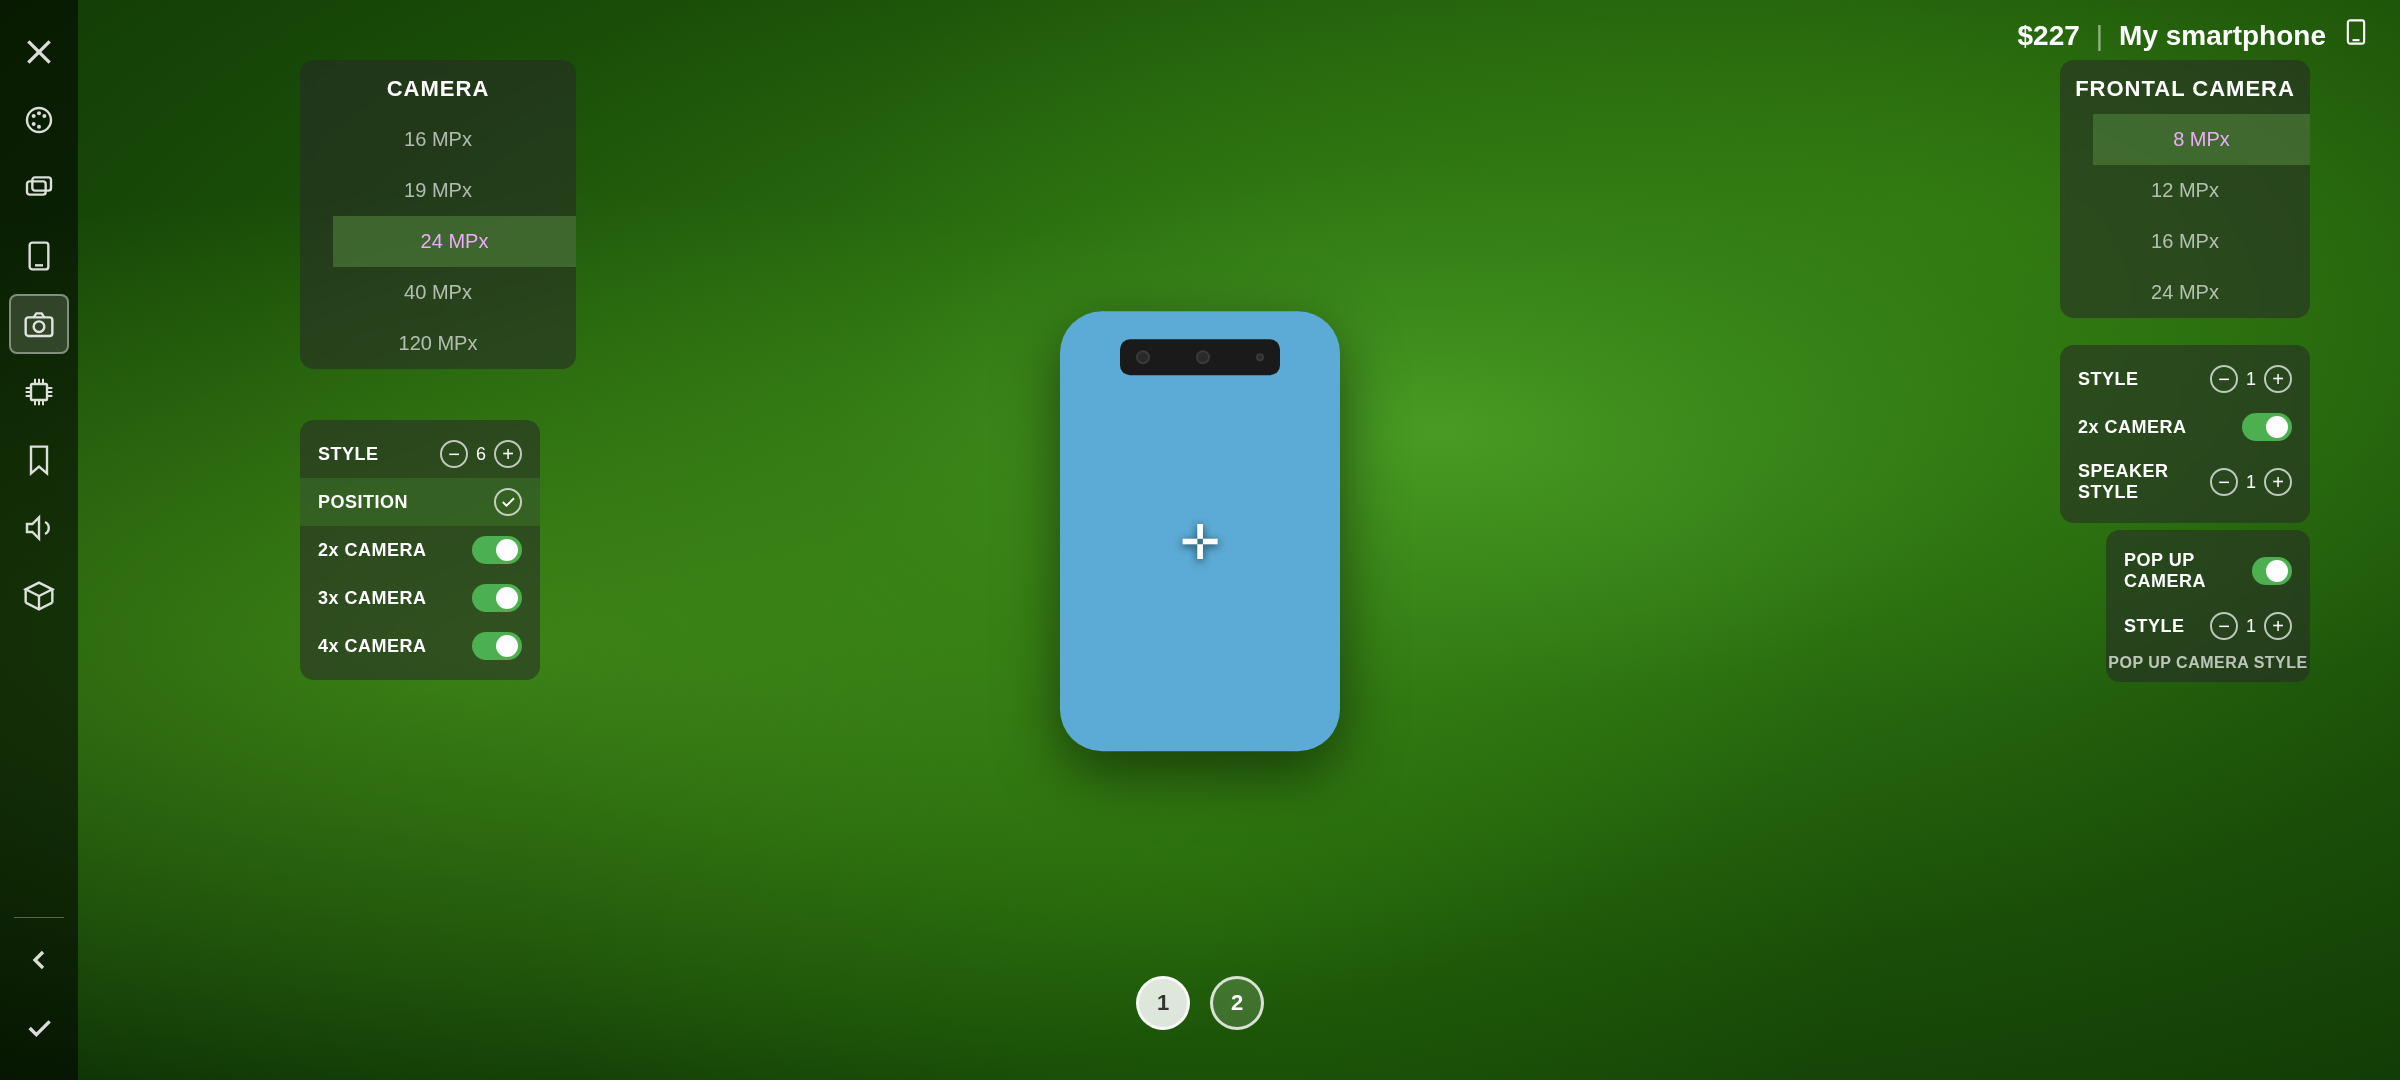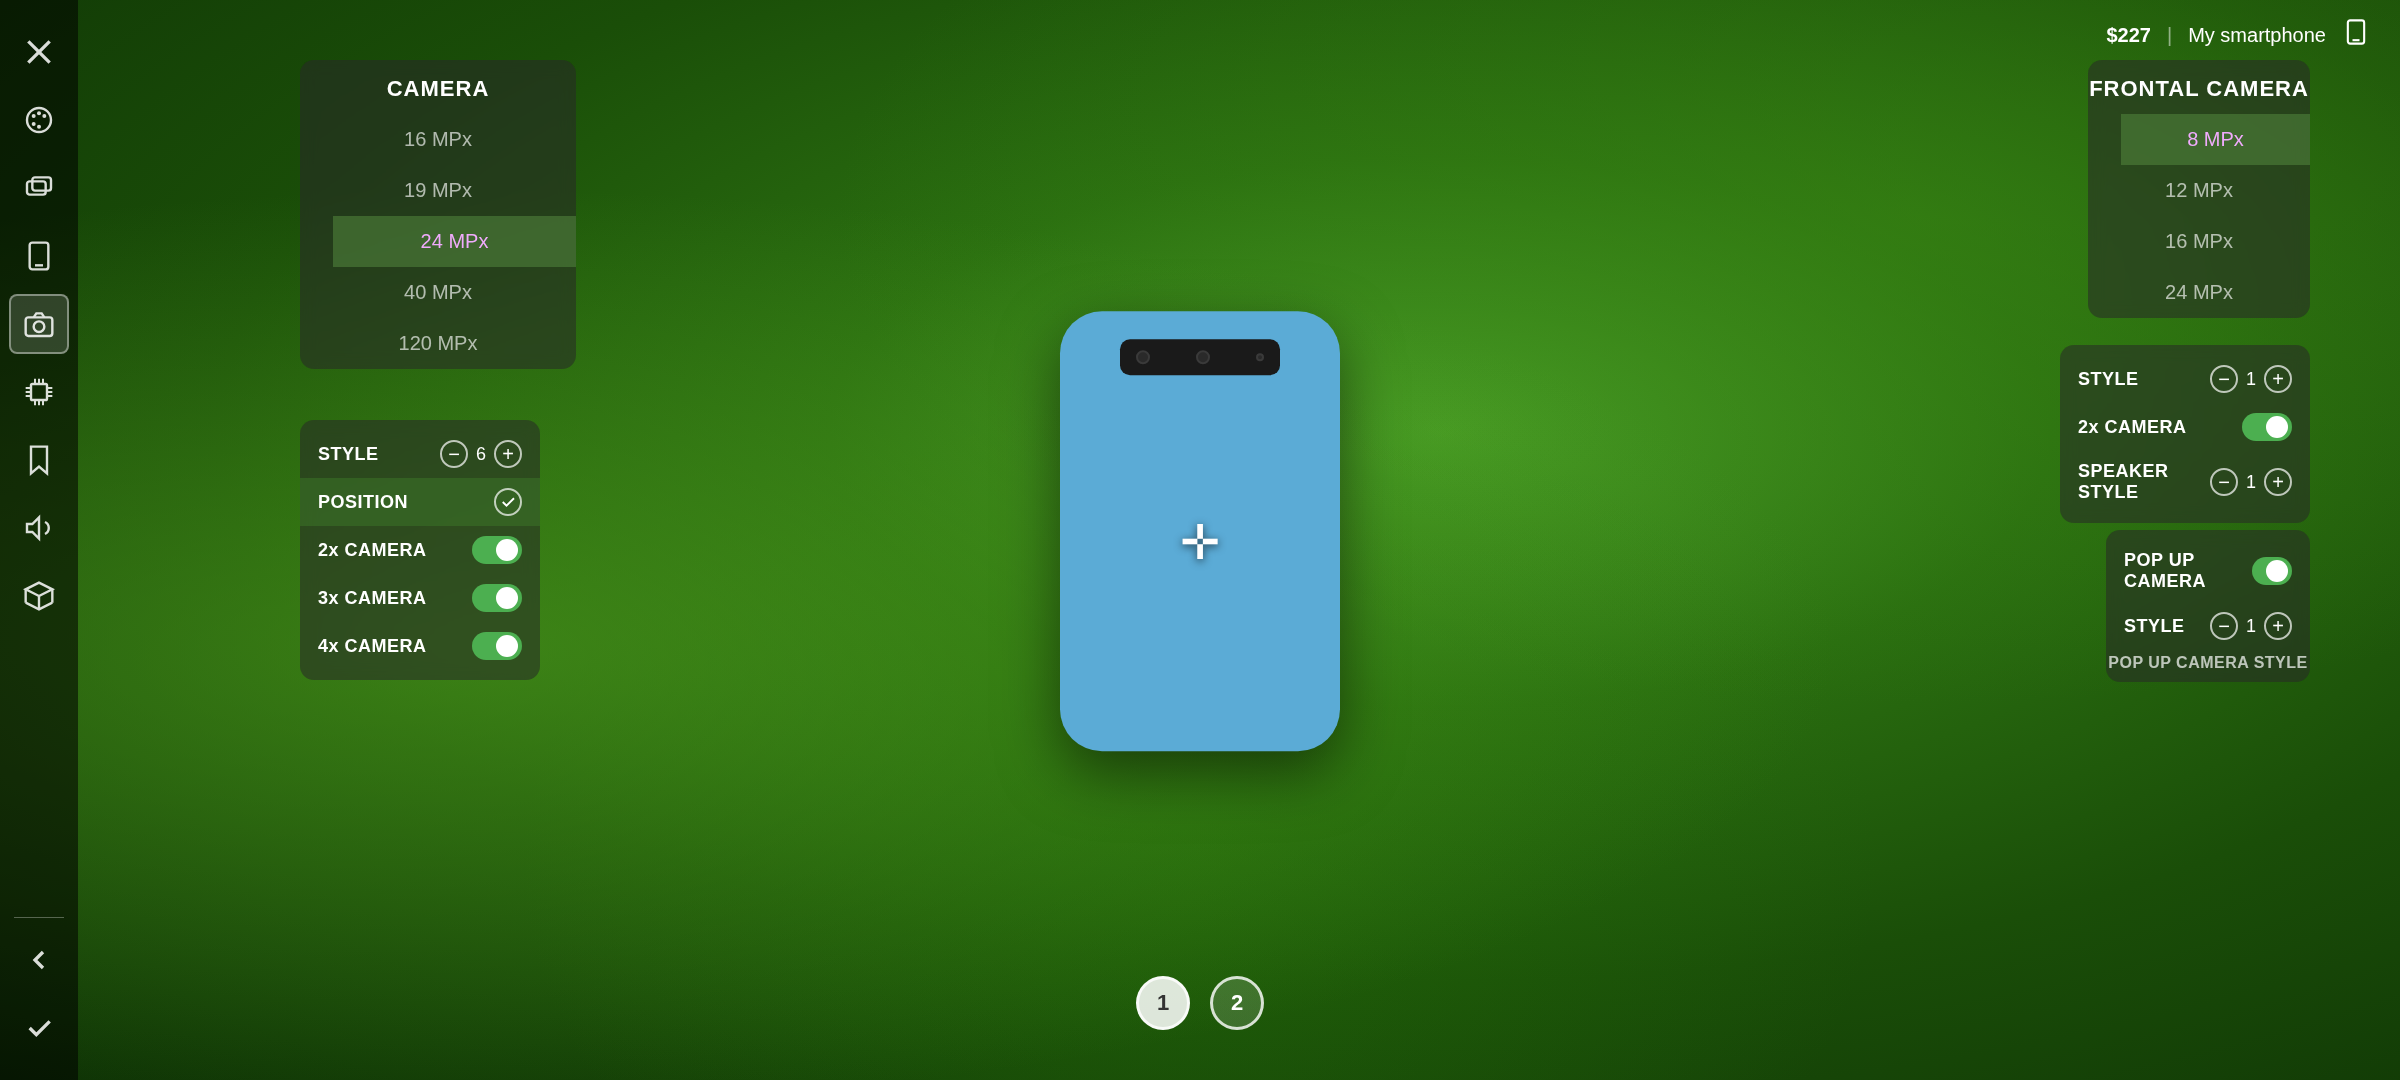--- a/index.html
+++ b/index.html
@@ -72,30 +72,30 @@
     
     .header {
       position: absolute;
       top: 0; right: 0;
       z-index: 10;
       padding: 18px 30px;
       display: flex;
       align-items: center;
       gap: 16px;
       color: white;
-      font-size: 20px;
+      font-size: 28px;
     }
     .header-price {
       font-weight: bold;
     }
     .header-divider {
       color: rgba(255,255,255,0.5);
     }
     .header-name {
-      font-weight: normal;
+      font-weight: bold;
     }
     .header-phone-icon {
       font-size: 26px;
     }
 
     
     .panel {
       position: absolute;
       background: rgba(40,40,40,0.55);
       backdrop-filter: blur(8px);
@@ -201,21 +201,21 @@
       font-size: 18px;
       display: flex;
       align-items: center;
       justify-content: center;
     }
 
     
     .right-frontal-panel {
       right: 90px;
       top: 60px;
-      width: 222px;
+      width: 250px;
     }
 
     
     .right-style-panel {
       right: 90px;
       top: 345px;
       width: 250px;
       padding: 10px 0;
     }
 

